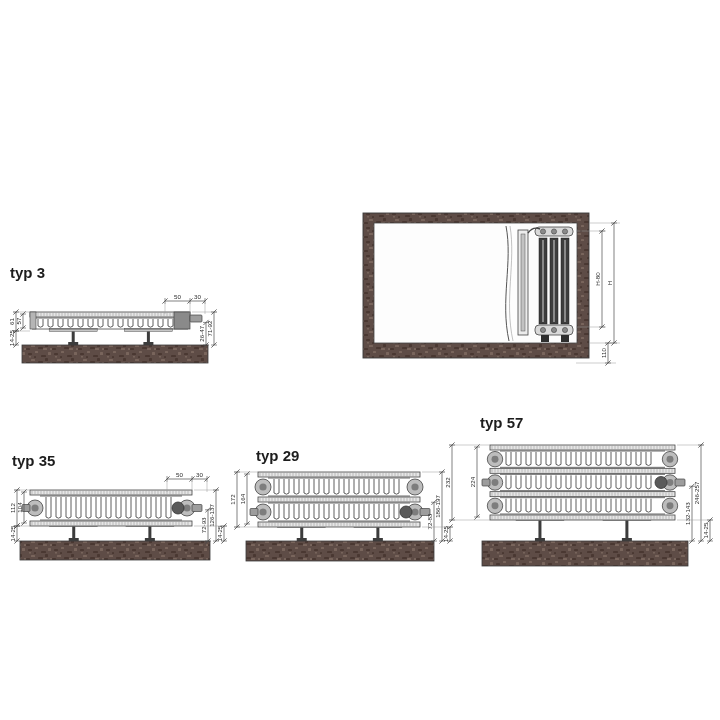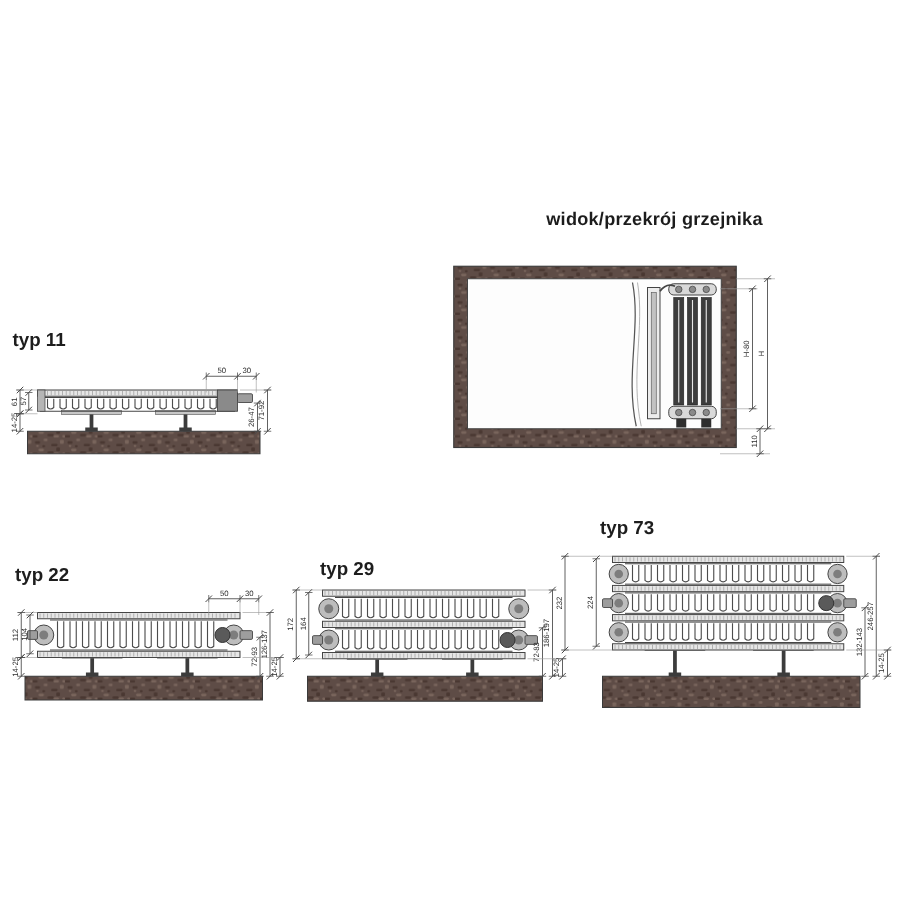--- a/index.html
+++ b/index.html
@@ -12,25 +12,24 @@
   .lbl1{left:12px;top:452px;}
   .lbl2{left:256px;top:447px;}
   .lbl3{left:480px;top:414px;}
   svg#art{position:absolute;left:0;top:0;}
   svg text{font-family:"Liberation Sans","DejaVu Sans",sans-serif;}
 </style>
 </head>
 <body>
 
 <div class="canvas">
-  <div class="sv-title">widok/przekrój grzejnika</div>
-  <div class="typ-label lbl0">typ 11</div>
-  <div class="typ-label lbl1">typ 22</div>
+  <div class="typ-label lbl0">typ 3</div>
+  <div class="typ-label lbl1">typ 35</div>
   <div class="typ-label lbl2">typ 29</div>
-  <div class="typ-label lbl3">typ 73</div>
+  <div class="typ-label lbl3">typ 57</div>
   <svg id="art" width="720" height="720" viewBox="0 0 720 720">
       <defs>
         <pattern id="mottle" width="26" height="14" patternUnits="userSpaceOnUse">
           <rect x="0" y="0" width="26" height="14" fill="#5e4c46"></rect>
           <rect x="2" y="3" width="4" height="2" rx="0.6" fill="#46352f" opacity="0.85"></rect>
           <rect x="9" y="1" width="3" height="2" rx="0.6" fill="#7e6a60" opacity="0.85"></rect>
           <rect x="15" y="5" width="5" height="2" rx="0.6" fill="#46352f" opacity="0.85"></rect>
           <rect x="22" y="2" width="3" height="3" rx="0.6" fill="#7e6a60" opacity="0.85"></rect>
           <rect x="5" y="9" width="4" height="2" rx="0.6" fill="#7e6a60" opacity="0.85"></rect>
           <rect x="12" y="11" width="5" height="2" rx="0.6" fill="#46352f" opacity="0.85"></rect>

